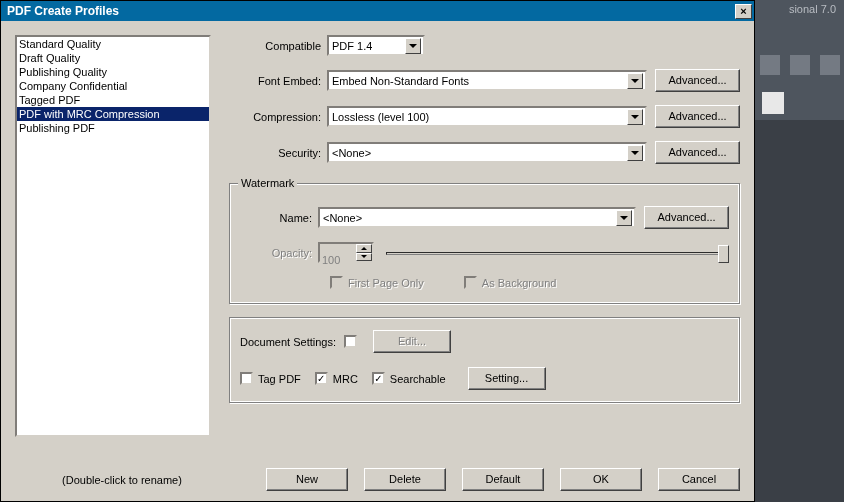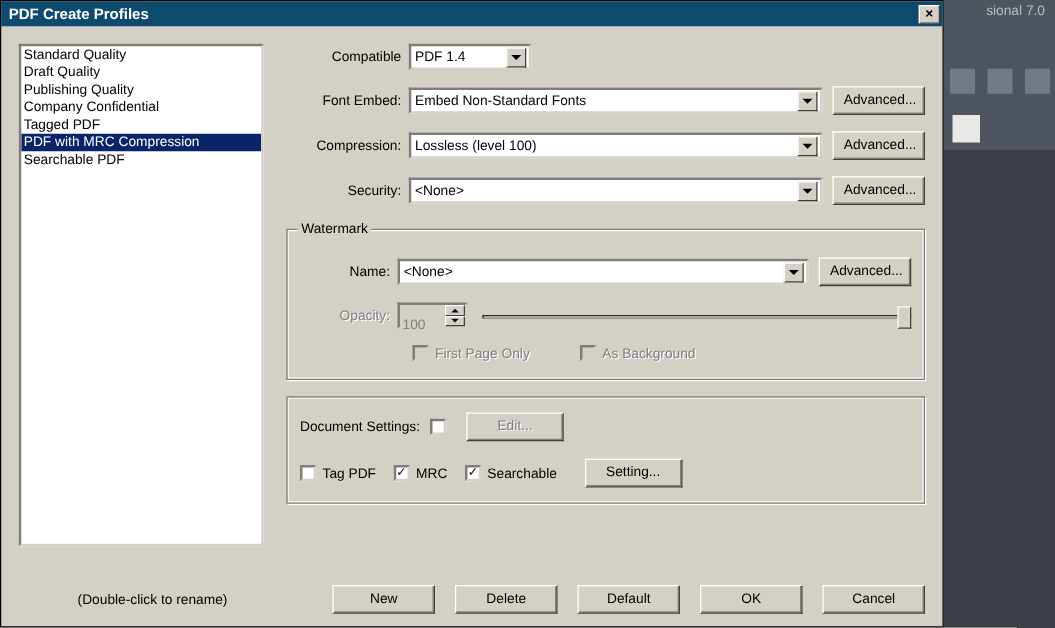--- a/index.html
+++ b/index.html
@@ -52,21 +52,21 @@
     position: absolute;
     left: 0; top: 0;
     width: 755px;
     height: 502px;
     background: #d4d0c8;
     border: 1px solid #000;
     display: flex;
     flex-direction: column;
   }
   .titlebar {
-    background: #0c4a6e;
+    background: #0369a1;
     color: #fff;
     height: 20px;
     display: flex;
     align-items: center;
     justify-content: space-between;
     padding: 0 2px 0 6px;
     font-weight: bold;
     font-size: 12px;
   }
   .close-btn {
@@ -160,21 +160,21 @@
     box-shadow: inset -1px -1px 0 #808080;
     text-align: center;
     line-height: 20px;
     cursor: pointer;
     padding: 0 8px;
   }
   .btn.disabled {
     color: #808080;
     text-shadow: 1px 1px 0 #fff;
   }
-  .adv-btn { width: 74px; margin-left: 8px; }
+  .adv-btn { width: 85px; margin-left: 8px; }
   .groupbox {
     border: 1px solid #808080;
     box-shadow: inset 0 0 0 1px #fff, 1px 1px 0 #fff;
     position: relative;
     margin-top: 6px;
     padding: 22px 10px 14px 10px;
   }
   .groupbox-title {
     position: absolute;
     top: -7px; left: 8px;
@@ -279,21 +279,21 @@
   </div>
   <div class="body">
     <div class="main-row">
       <div class="listbox" id="profiles-list">
           <div class="list-item">Standard Quality</div>
           <div class="list-item">Draft Quality</div>
           <div class="list-item">Publishing Quality</div>
           <div class="list-item">Company Confidential</div>
           <div class="list-item">Tagged PDF</div>
           <div class="list-item selected">PDF with MRC Compression</div>
-          <div class="list-item">Searchable PDF</div>
+          <div class="list-item">Publishing PDF</div>
         </div>
       <div class="right-pane">
 
         <div class="form-row">
           <div class="form-label">Compatible</div>
           <div class="select" style="width:98px;gap:33px;">
             <span class="sel-text">PDF 1.4</span>
             <div class="caret-btn">
                 <div class="caret-down"></div>
               </div>

